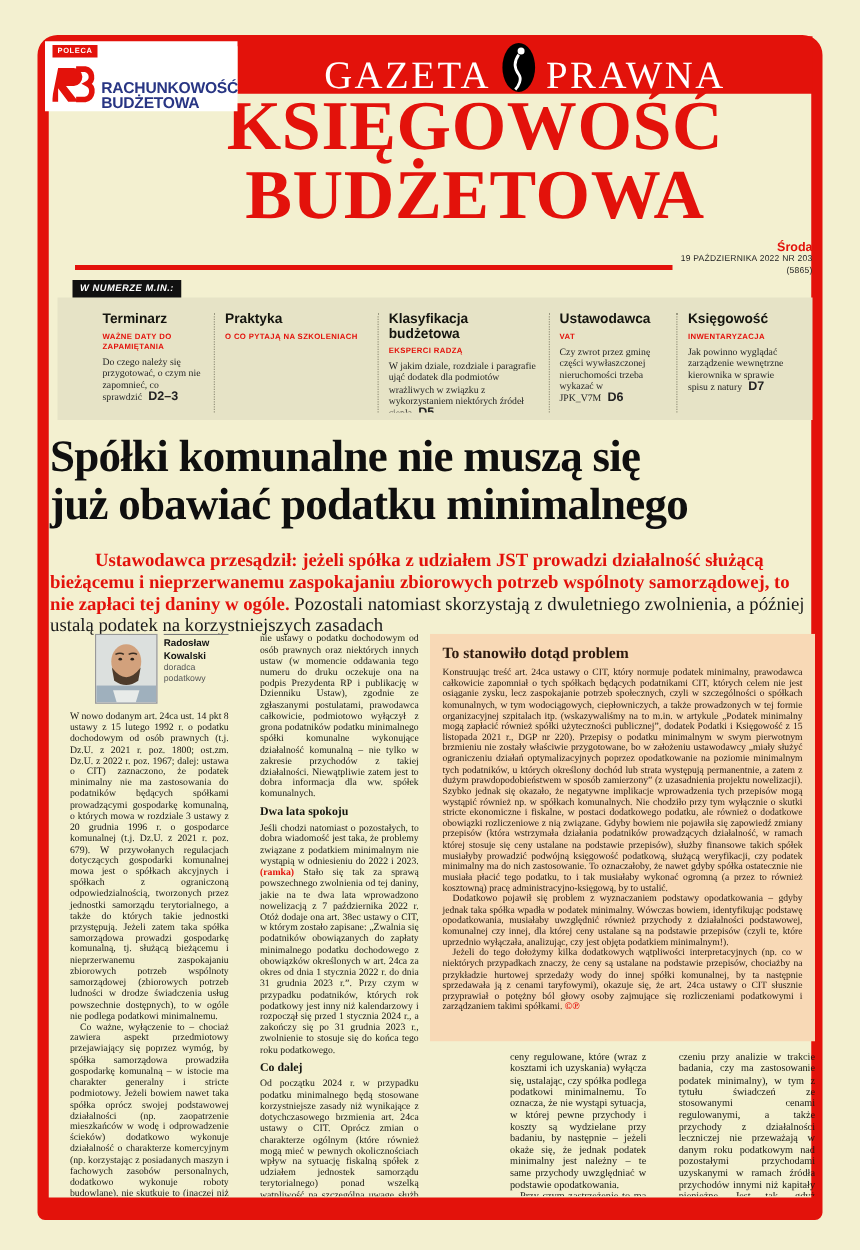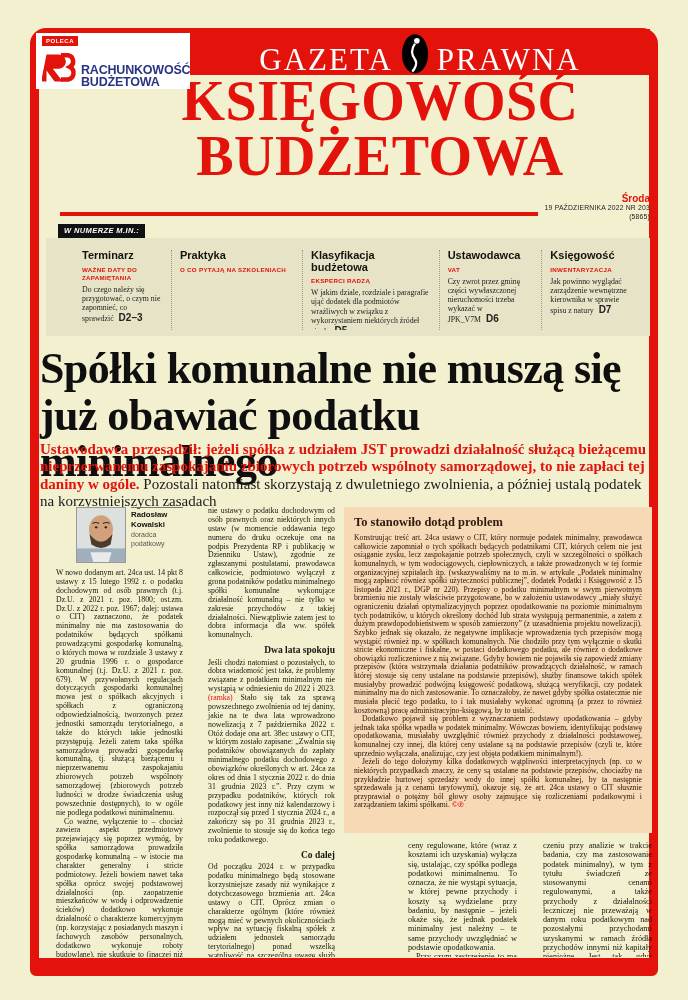--- a/index.html
+++ b/index.html
@@ -40,32 +40,32 @@
   .wnum-label{position:absolute;left:58px;top:224px;background:#111;color:#fff;font:italic bold 7.5px/1 "Liberation Sans",sans-serif;padding:3px 6px;z-index:2;letter-spacing:.4px;}
   .issue-panel{position:absolute;left:46px;top:238px;width:604px;height:98px;background:var(--panel);display:flex;padding:12px 6px 6px 8px;}
   .issue-col{padding:0 8px;overflow:hidden;}
   .issue-col + .issue-col{border-left:1px dotted #9a9880;}
   .ic1{width:17%;margin-left:20px;} .ic2{width:23%;} .ic3{width:24%;} .ic4{width:18%;} .ic5{width:18%;}
   .issue-col h3{font:bold 11px/1.05 "Liberation Sans",sans-serif;color:#14140e;margin-bottom:4px;}
   .kicker{font:bold 6.2px/1.3 "Liberation Sans",sans-serif;color:var(--red);letter-spacing:.3px;margin-bottom:3px;}
   .issue-text{font-size:7.8px;line-height:1.18;color:#222;}
   .issue-text .pg{font-weight:bold;margin-left:5px;font-family:"Liberation Sans",sans-serif;font-size:10px;}
   
-  .headline{position:absolute;left:40px;top:346px;width:614px;font-weight:bold;font-size:44px;line-height:1.06;letter-spacing:-.6px;color:#0f0f0f;}
+  .headline{position:absolute;left:40px;top:346px;width:614px;font-weight:bold;font-size:36px;line-height:1.06;letter-spacing:-.6px;color:#0f0f0f;}
   .lead{position:absolute;left:40px;top:441px;width:614px;font-size:15px;line-height:1.15;}
-  .lead .lead-red{color:var(--red);font-weight:bold;}
+  .lead .lead-red{color:var(--red);font-weight:bold;padding-left:36px;}
   .lead .lead-black{color:var(--ink);font-weight:normal;text-align:right;}
   .body-area{position:absolute;left:40px;top:507px;width:612px;height:450px;display:flex;gap:9px;}
   .ncol{overflow:hidden;text-align:justify;font-size:7.8px;line-height:1.14;color:#15150f;padding-left:16px;}
   .col1{width:143px;flex:0 0 auto;}
   .col2{width:143px;flex:0 0 auto;}
   .rightzone{flex:1;display:flex;flex-direction:column;overflow:hidden;}
   .ncol p + p{text-indent:8px;}
-  .subhead{font:bold 9.5px/1.2 "Liberation Serif",serif;margin:5px 0 2px;text-align:right;}
-  .ramka{color:var(--red);font-weight:normal;}
+  .subhead{font:bold 9.5px/1.2 "Liberation Serif",serif;margin:5px 0 2px;text-align:left;}
+  .ramka{color:var(--red);font-weight:bold;}
   
   .byline{display:flex;gap:5px;margin:0 0 6px 20px;text-align:left;}
   .avatar{width:50px;height:56px;border:1px solid #999;flex:0 0 auto;background:#dde0df;}
   .byinfo{flex:1;border-top:1px solid #777;padding-top:2px;}
   .byname{font:bold 7.8px/1.3 "Liberation Sans",sans-serif;color:#111;}
   .byrole{font:normal 7px/1.3 "Liberation Sans",sans-serif;color:#555;}
   
   .problem-box{height:326px;background:var(--peach);padding:8px 10px 6px;overflow:hidden;}
   .problem-box h2{font:bold 12.5px/1.2 "Liberation Serif",serif;color:#2e1a0e;margin-bottom:4px;}
   .problem-box p{font-size:7.7px;line-height:1.12;text-align:justify;color:#20160c;}

